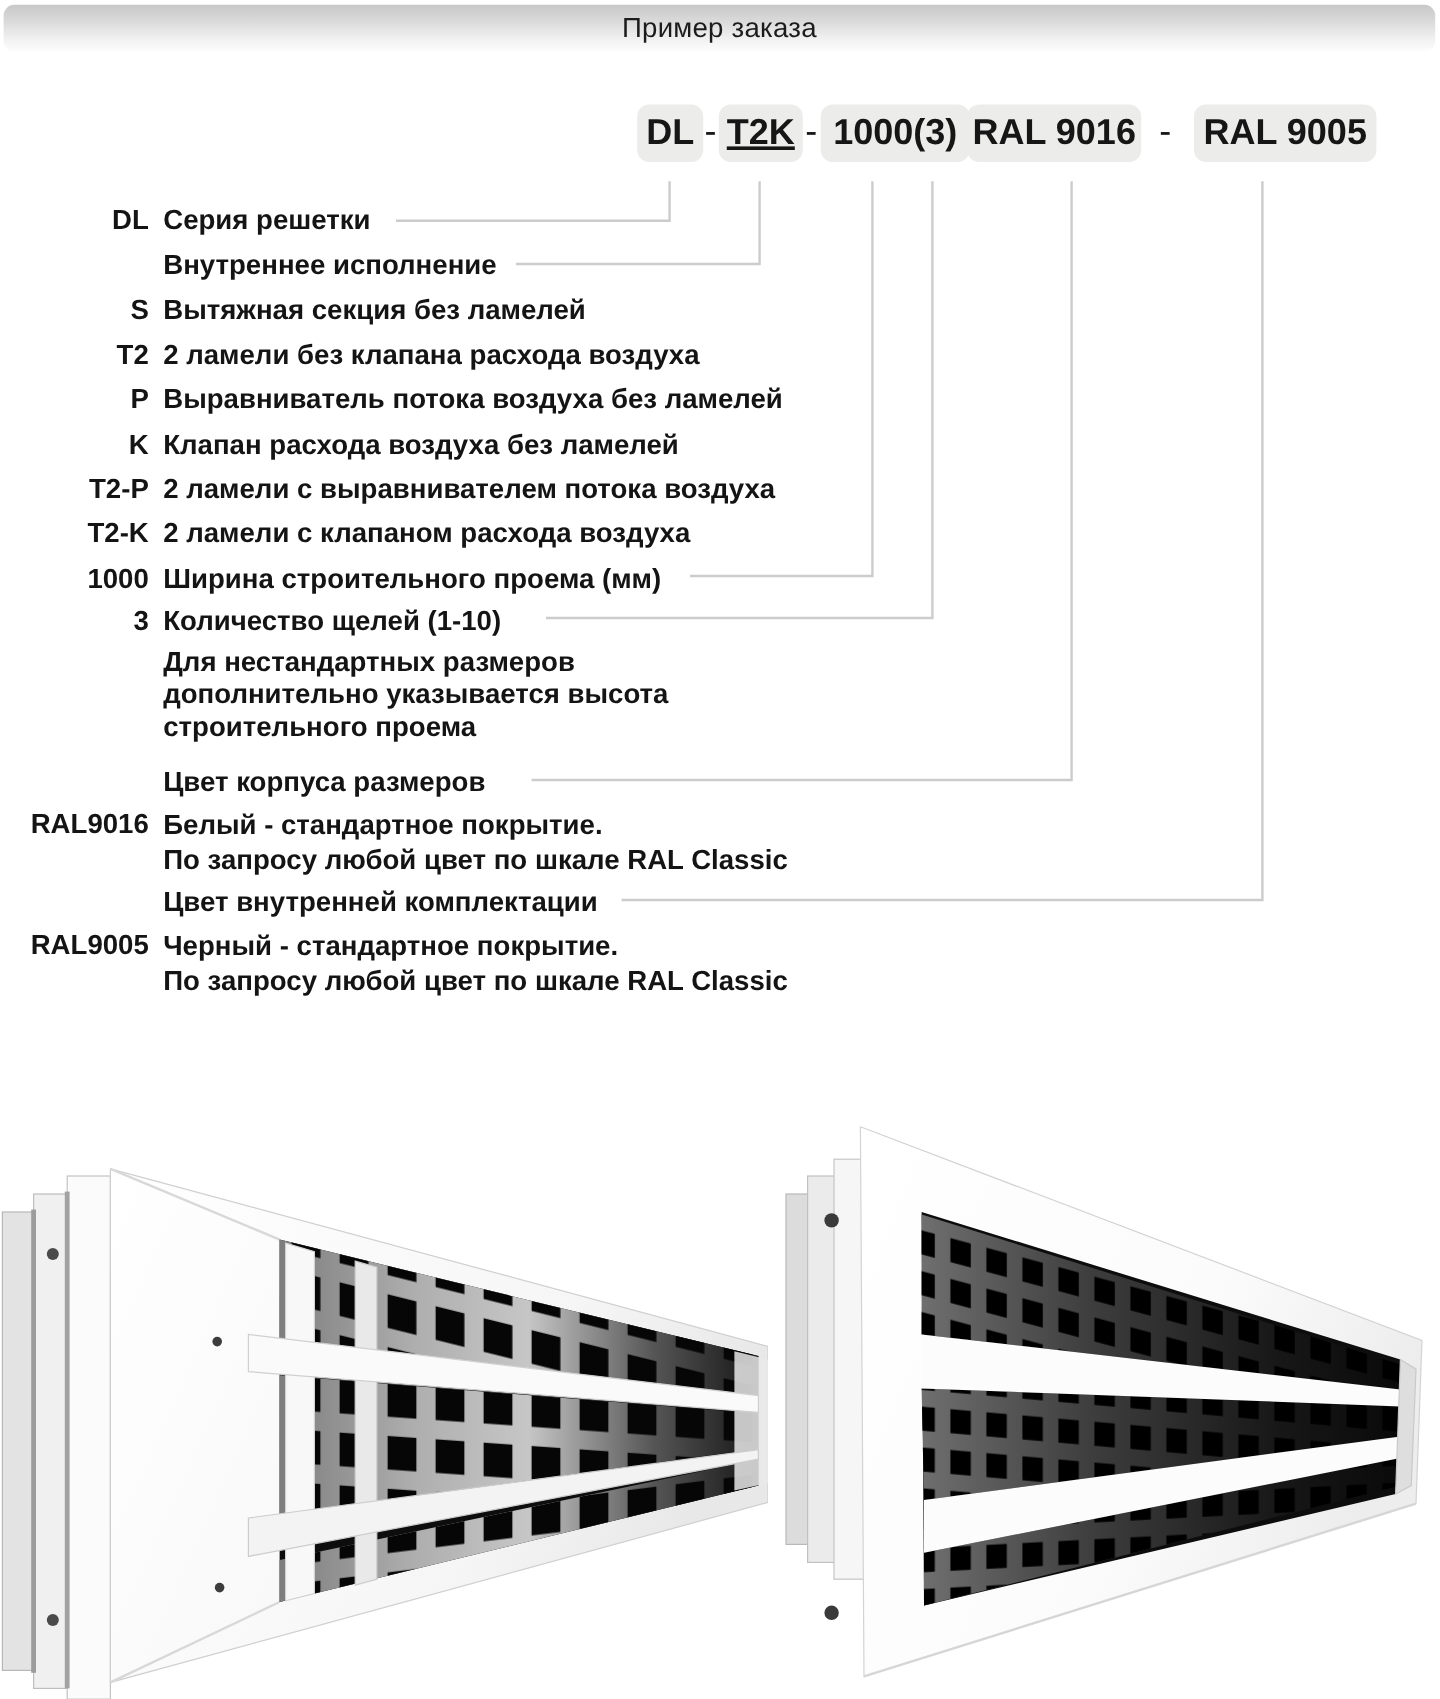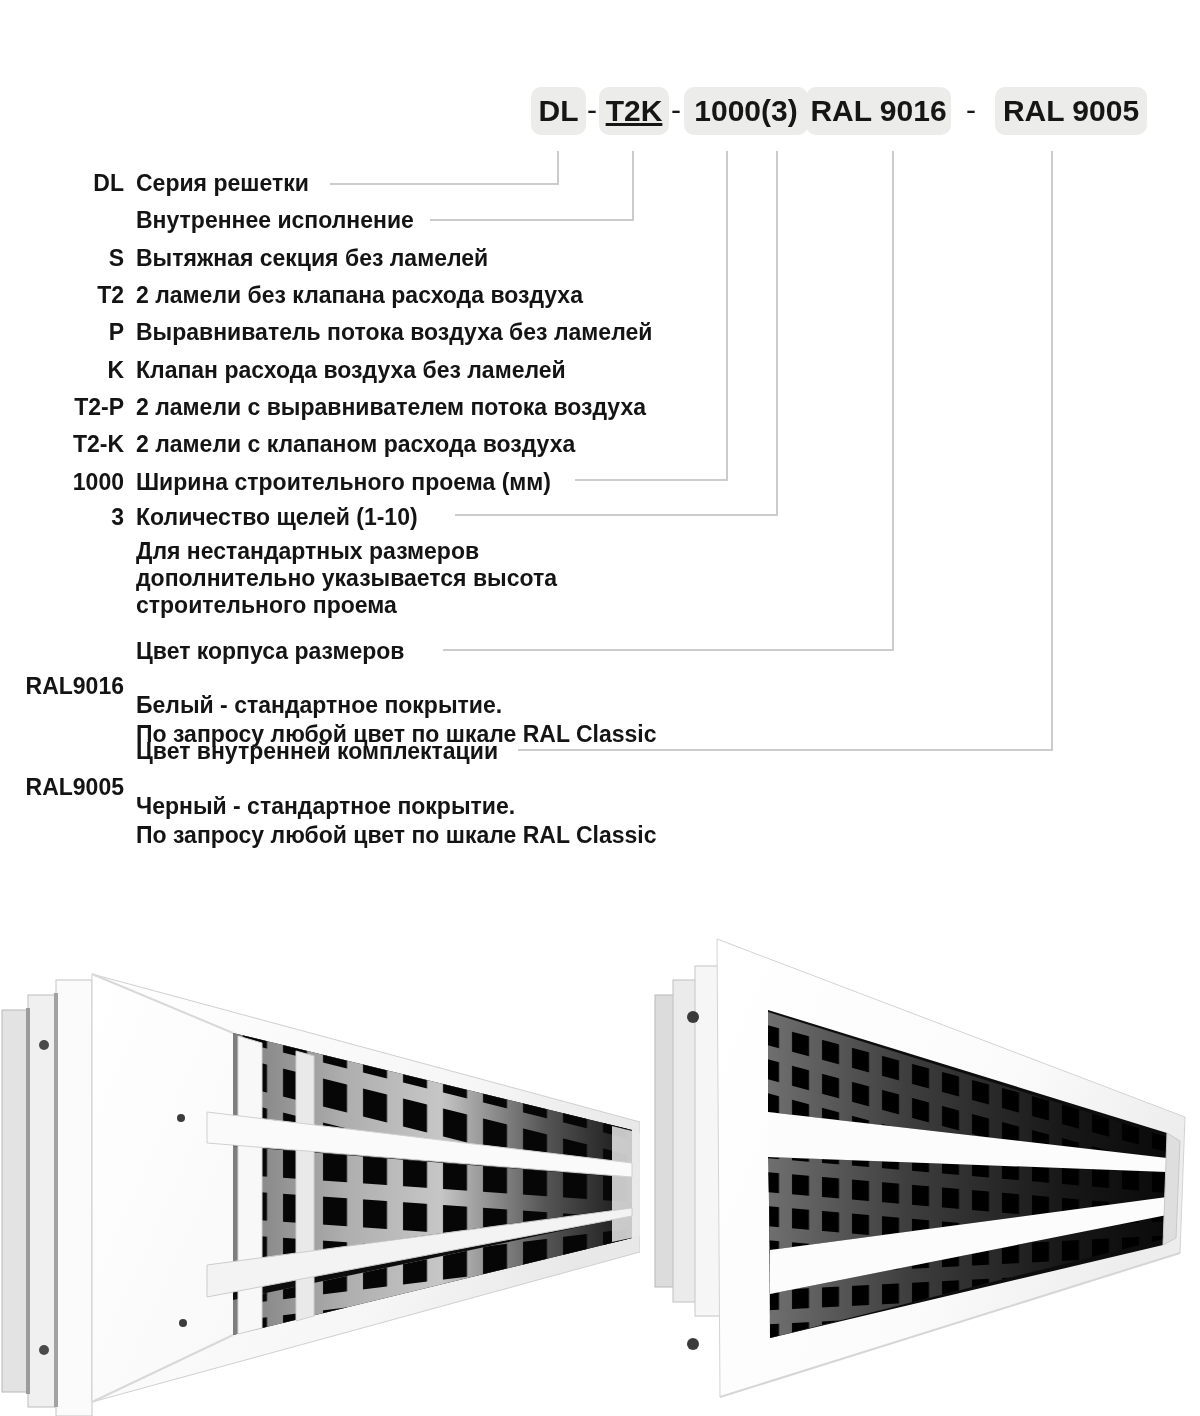--- a/index.html
+++ b/index.html
@@ -19,34 +19,37 @@
       font-size:30px;font-weight:500;color:#161616;}
 
   
   .connectors{position:absolute;left:0;top:0;pointer-events:none;}
 
   
   .lrow{position:absolute;left:0;width:700px;font-size:23px;line-height:27px;}
   .lrow .code{position:absolute;left:0;top:0;width:124px;text-align:right;font-weight:700;}
   .lrow .txt{position:absolute;left:136px;top:0;width:560px;font-weight:700;white-space:pre-line;}
   .lrow .txt.b{font-weight:700;}
-  .lh29 .txt{line-height:29px;margin-top:18px;}
+  .lh29 .txt{line-height:29px;}
 
   .r0{top:170px;}  .r1{top:207px;}  .r2{top:245px;}  .r3{top:282px;}
   .r4{top:319px;}  .r5{top:357px;}  .r6{top:394px;}  .r7{top:431px;}
   .r8{top:469px;}  .r9{top:504px;}  .r10{top:538px;} .r11{top:638px;}
   .r12{top:673px;} .r13{top:738px;} .r14{top:774px;}
 
   .product-img{position:absolute;}
 </style>
 </head>
 <body>
 
 <div class="page">
 
+  <div class="header-bar">
+    <div class="title">Пример заказа</div>
+  </div>
 
   <div>
     <div class="code-box" style="left:531px;width:55px;">DL</div>
     <div class="code-sep" style="left:583px;">-</div>
     <div class="code-box" style="left:599px;width:70px;text-decoration:underline;">T2K</div>
     <div class="code-sep" style="left:667px;">-</div>
     <div class="code-box" style="left:684px;width:124px;">1000(3)</div>
     <div class="code-sep" style="left:805px;">-</div>
     <div class="code-box" style="left:806px;width:145px;">RAL 9016</div>
     <div class="code-sep" style="left:962px;">-</div>

